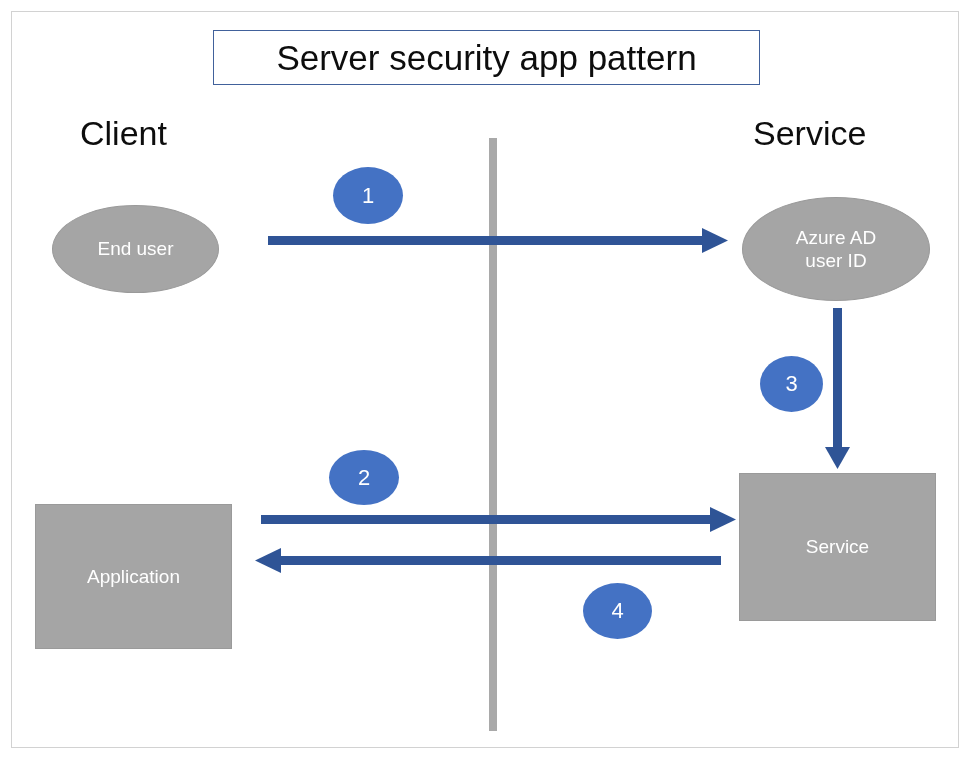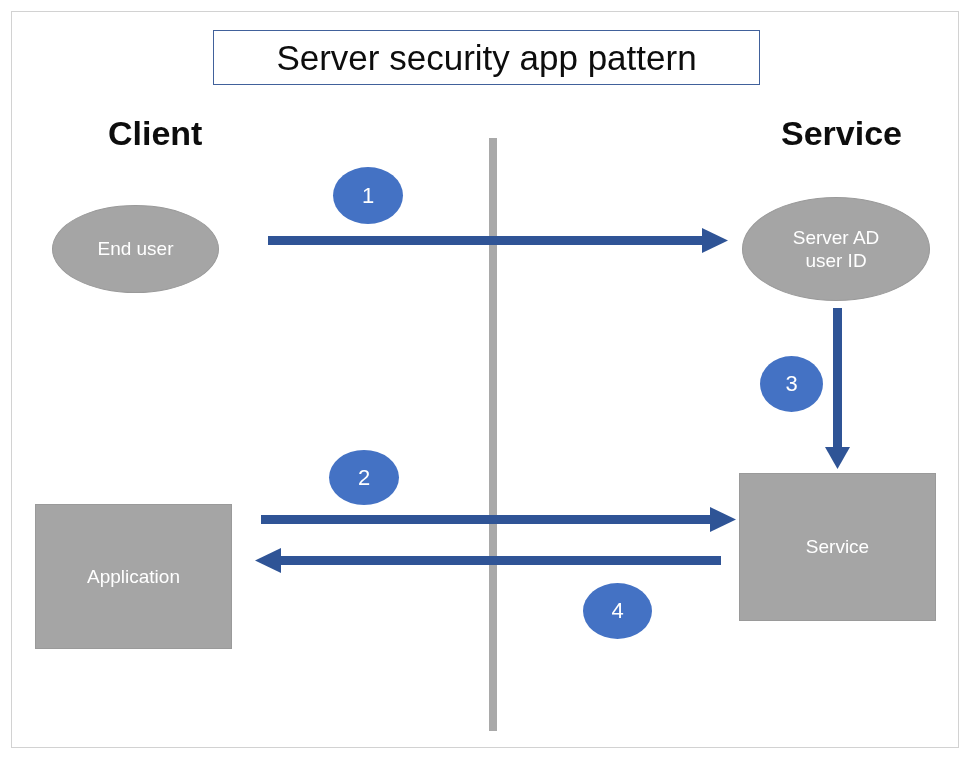--- a/index.html
+++ b/index.html
@@ -49,25 +49,24 @@
     font-weight: 400;
     color: #0d0d0d;
     letter-spacing: 0px;
     line-height: 1;
     white-space: nowrap;
   }
   
   .col-heading {
     position: absolute;
     font-size: 34px;
-    font-weight: 700;
+    font-weight: 400;
     color: #0d0d0d;
     line-height: 1;
     white-space: nowrap;
-    margin-left: 28px;
   }
   .heading-client { left: 80px;  top: 116px; }
   .heading-service { left: 753px; top: 116px; }
 
   
   .divider {
     position: absolute;
     left: 489px;
     top: 138px;
     width: 8px;
@@ -138,21 +137,21 @@
   <div class="col-heading heading-service">Service</div>
 
   <div class="divider"></div>
 
   <div class="shape-gray ellipse node-enduser">
     <span>End user</span>
   </div>
 
   <div class="shape-gray ellipse node-azuread">
     <span>
-      <span>Server AD</span><br>
+      <span>Azure AD</span><br>
       <span>user ID</span>
     </span>
   </div>
 
   <div class="shape-gray node-application">
     <span>Application</span>
   </div>
 
   <div class="shape-gray node-service">
     <span>Service</span>

